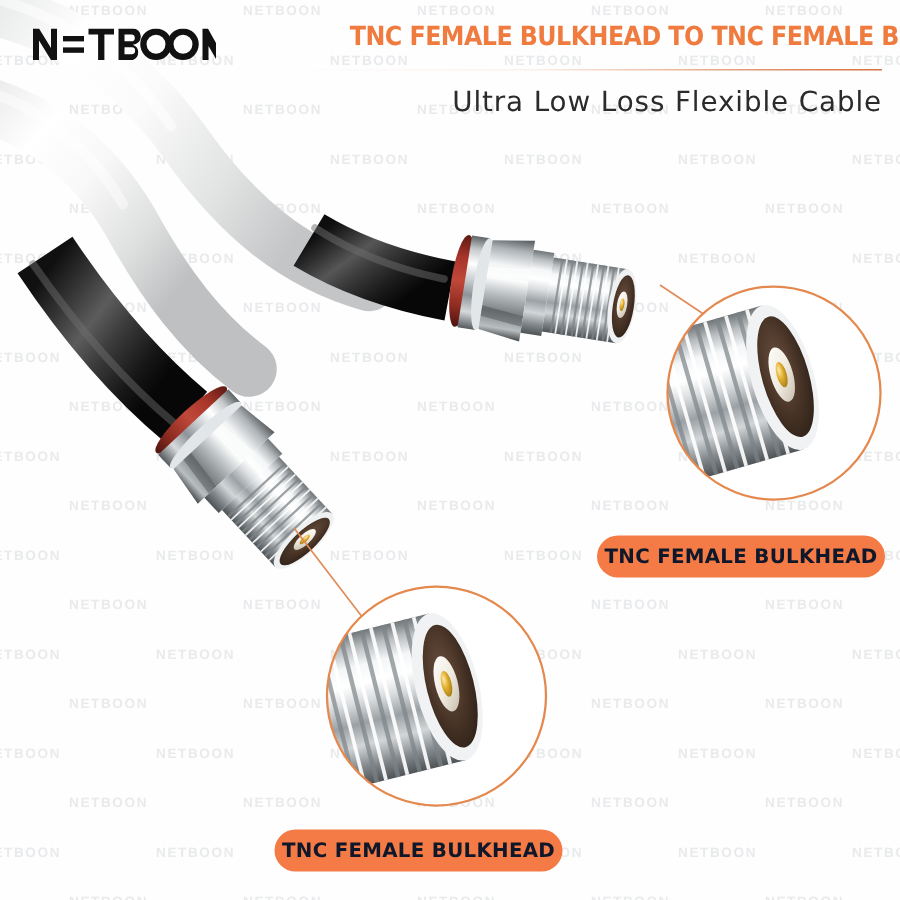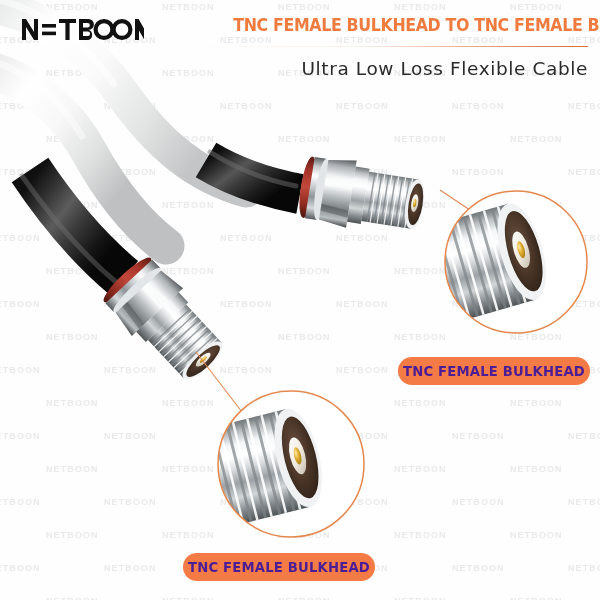--- a/index.html
+++ b/index.html
@@ -88,21 +88,21 @@
   }
 
   
   .badge{
     position:absolute;
     z-index:7;
     display:flex;
     align-items:center;
     justify-content:center;
     background:#f47b45;
-    color:#4c1d95;
+    color:#0f172a;
     border-radius:999px;
     font-family:"DejaVu Sans", sans-serif;
     font-weight:700;
     font-size:13.2px;
     letter-spacing:0.2px;
     white-space:nowrap;
   }
   #badge-top{ left:398px; top:357px; width:192px; height:28px; }
   #badge-bottom{ left:183px; top:553px; width:192px; height:28px; }
 </style>

